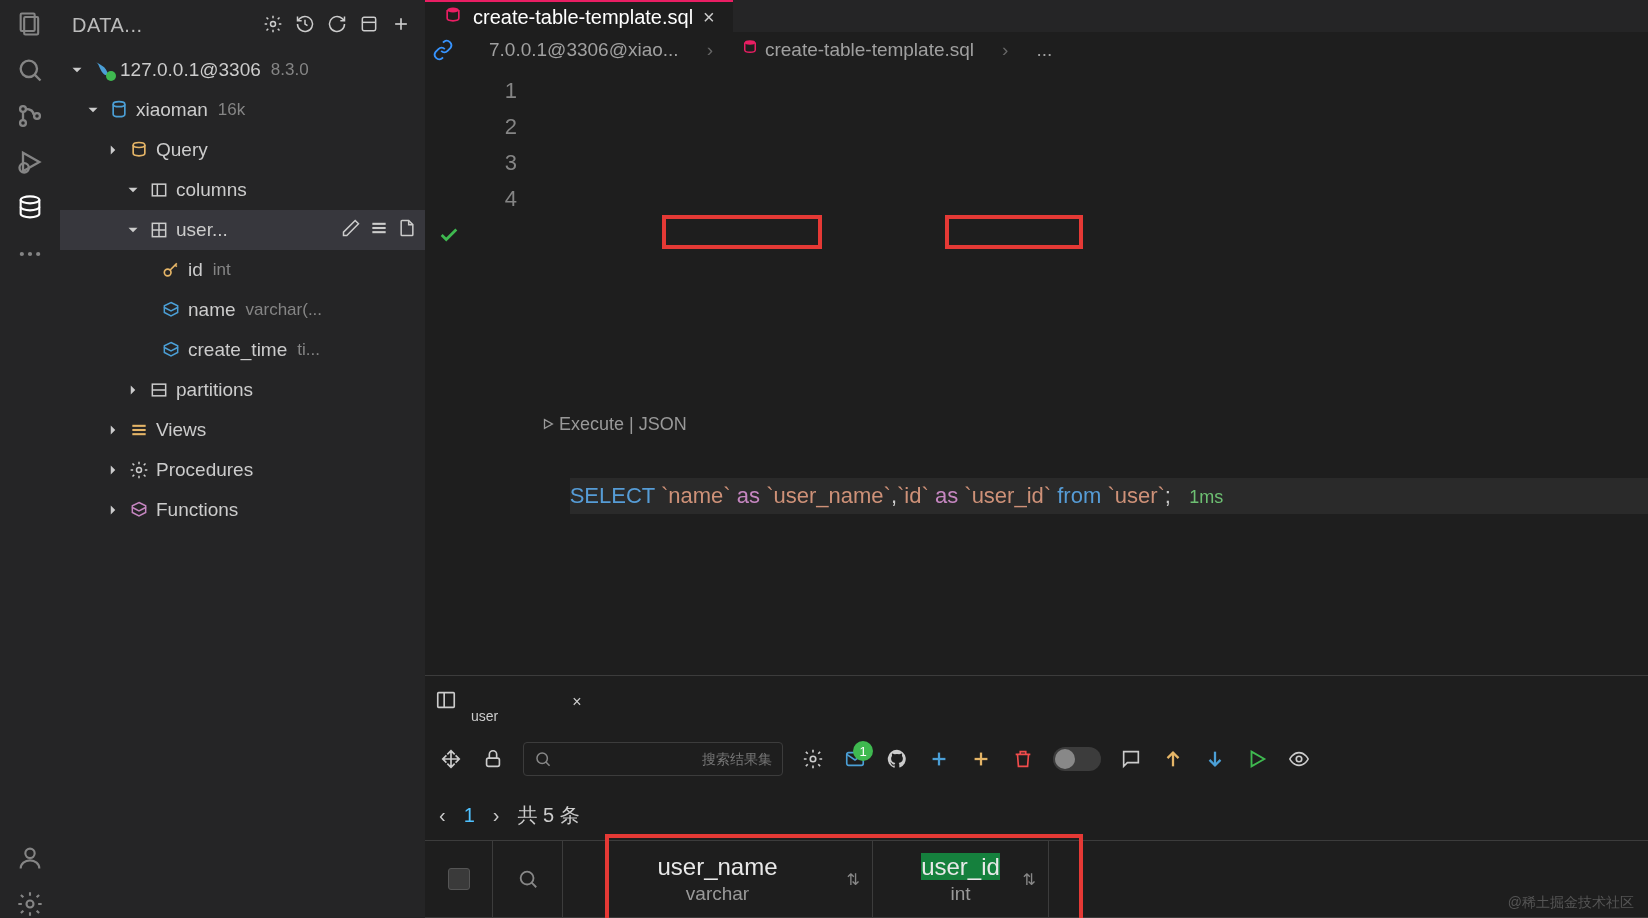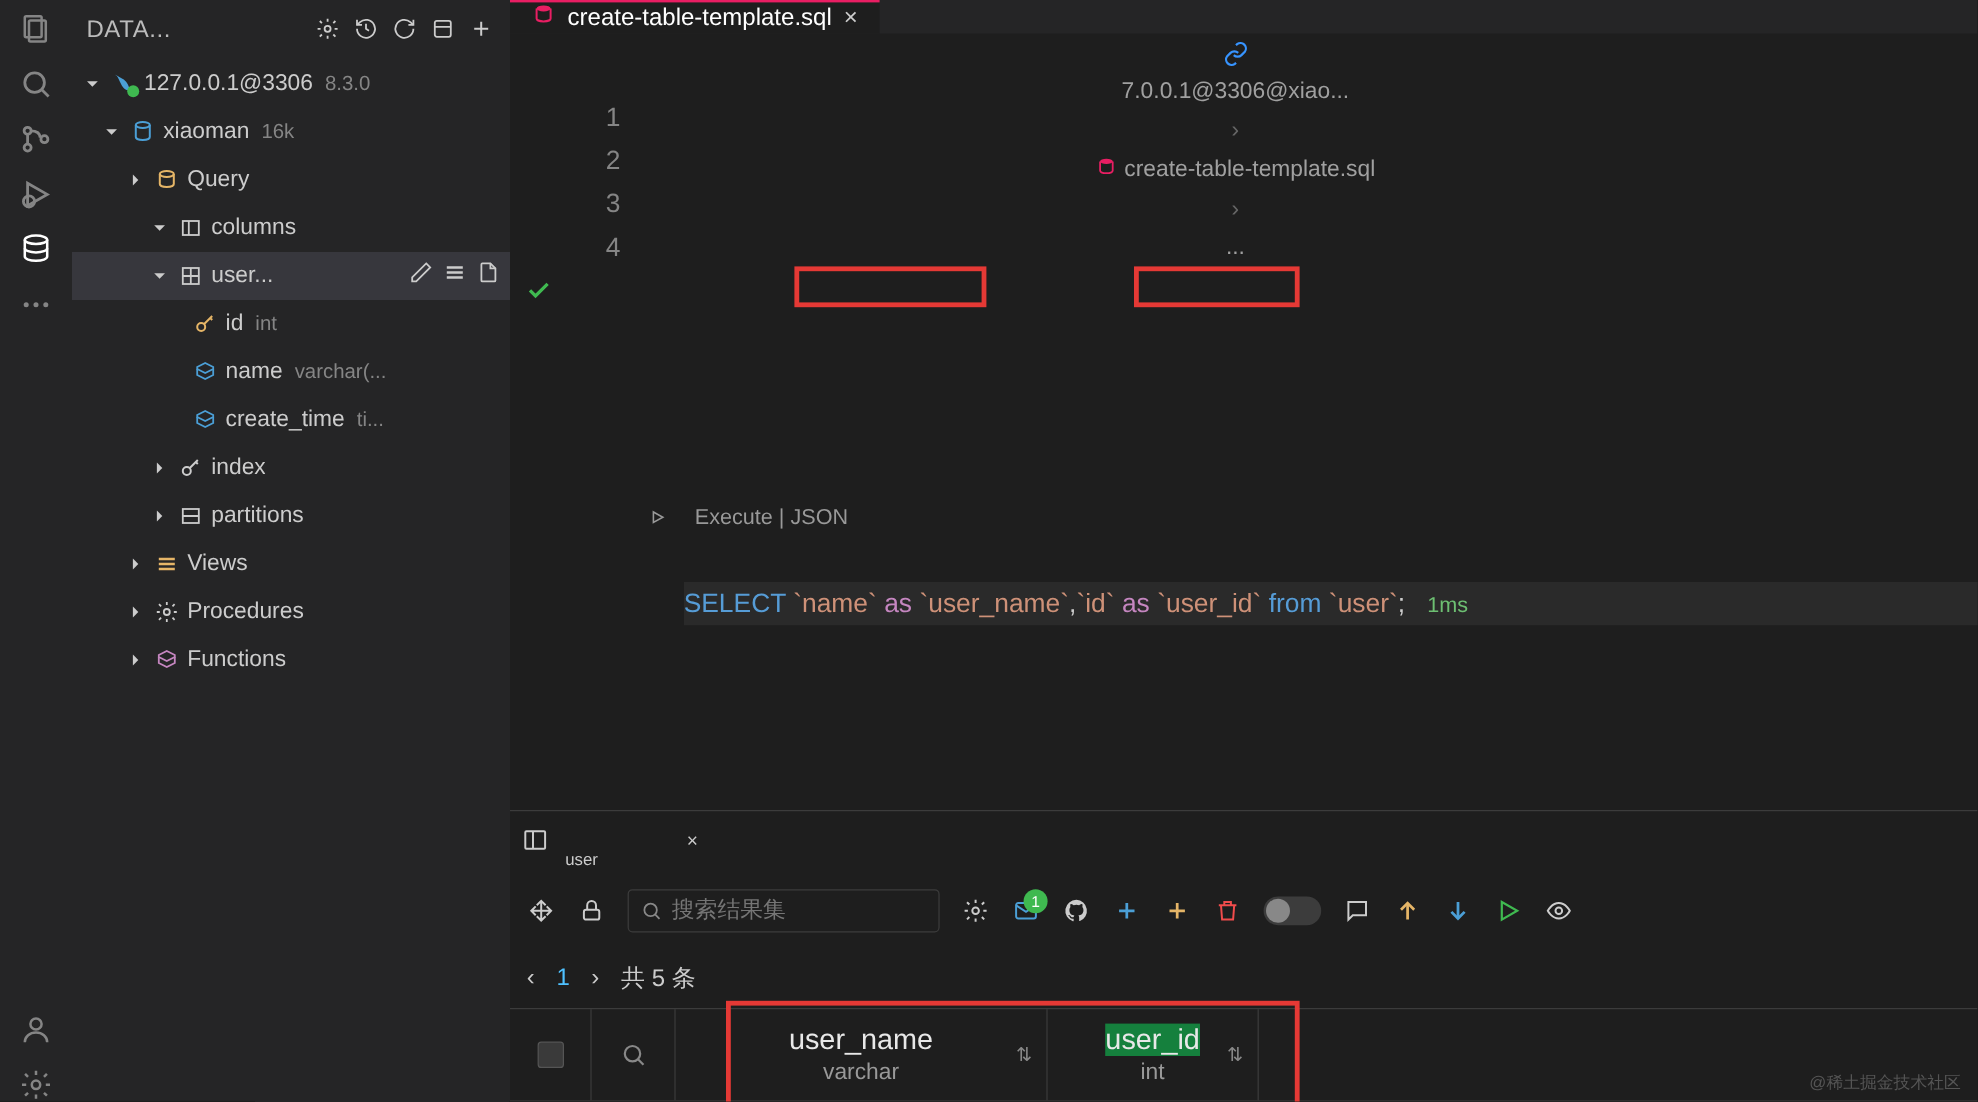--- a/index.html
+++ b/index.html
@@ -27,48 +27,48 @@
 .indent-1 { padding-left: 24px; }
 .indent-2 { padding-left: 44px; }
 .indent-3 { padding-left: 64px; }
 .indent-4 { padding-left: 100px; }
 .tree-actions { margin-left: auto; display: flex; gap: 8px; padding-right: 8px; }
 .tree-actions svg { width: 20px; height: 20px; color: #cccccc; }
 .main { flex: 1; display: flex; flex-direction: column; background: #1e1e1e; }
 .tabs { display: flex; align-items: center; height: 62px; background: #252526; }
 .tab { display: flex; align-items: center; gap: 10px; padding: 0 18px; height: 100%; background: #1e1e1e; border-top: 2px solid #e91e63; color: #ffffff; font-size: 20px; }
 .tab .close { color: #cccccc; cursor: pointer; font-size: 20px; }
-.breadcrumb { display: flex; align-items: center; gap: 10px; padding: 6px 14px 6px 0; font-size: 19px; color: #a0a0a0; height: 46px; flex-direction: column; }
+.breadcrumb { display: flex; align-items: center; gap: 28px; padding: 6px 14px 6px 0; font-size: 19px; color: #a0a0a0; height: 46px; }
 .breadcrumb .crumb { display: flex; align-items: center; gap: 6px; }
 .breadcrumb .sep { color: #666; }
 .link-icon { width: 36px; display: flex; justify-content: center; color: #3794ff; }
 .editor { display: flex; font-family: "Consolas", monospace; font-size: 22px; line-height: 36px; position: relative; }
 .gutter { width: 52px; text-align: right; color: #858585; padding: 6px 8px 6px 6px; user-select: none; }
 .gutter-extra { width: 48px; display: flex; flex-direction: column; align-items: center; padding-top: 6px; }
 .code-area { flex: 1; padding: 6px 0 6px 8px; white-space: pre; }
 .code-line { height: 36px; position: relative; }
 .comment { color: #6A9955; }
 .keyword-sql { color: #569CD6; }
 .keyword-as { color: #c586c0; }
 .backtick { color: #ce9178; }
 .mysql-badge { color: #4ec9b0; }
 .exec-badge { color: #6dbf72; font-size: 18px; }
-.codelens { color: #999999; font-family: -apple-system, sans-serif; font-size: 18px; padding-left: 8px; display: flex; align-items: center; gap: 24px; margin-top: 45px; }
+.codelens { color: #999999; font-family: -apple-system, sans-serif; font-size: 18px; padding-left: 8px; display: flex; align-items: center; gap: 4px; margin-top: 45px; }
 .codelens svg { width: 14px; height: 14px; }
 .red-box { border: 4px solid #e53935; position: absolute; pointer-events: none; }
 .check-icon { color: #3fb950; margin-top: 4px; }
 .line-highlight { background: #2a2a2a; display: inline-block; min-width: 100%; }
 .results-panel { border-top: 1px solid #3c3c3c; display: flex; flex-direction: column; flex: 1; }
 .results-tabs { display: flex; align-items: center; height: 52px; padding-left: 10px; gap: 14px; }
 .rtab-icon svg { width: 22px; height: 22px; color: #cccccc; }
 .rtab-label { color: #cccccc; font-size: 14px; margin-top: 28px; }
 .rtab-close { color: #cccccc; cursor: pointer; margin-left: 60px; }
 .results-toolbar { display: flex; align-items: center; gap: 18px; padding: 6px 14px; height: 62px; }
 .search-box { display: flex; align-items: center; gap: 8px; border: 1px solid #3c3c3c; border-radius: 4px; padding: 6px 10px; flex: 0 0 260px; }
-.search-box input { background: transparent; border: none; outline: none; color: #cccccc; font-size: 19px; width: 100%; }
+.search-box input { background: transparent; border: none; outline: none; color: #cccccc; font-size: 14px; width: 100%; text-align: right; }
 .toolbar-icon { width: 24px; height: 24px; color: #cccccc; cursor: pointer; display: flex; align-items: center; justify-content: center; }
 .toolbar-icon svg { width: 22px; height: 22px; }
 .toolbar-icon.badge { position: relative; }
 .badge-dot { position: absolute; top: -6px; right: -6px; background: #3fb950; color: #fff; border-radius: 50%; width: 20px; height: 20px; font-size: 13px; display: flex; align-items: center; justify-content: center; }
 .toggle { width: 48px; height: 24px; background: #3c3c3c; border-radius: 12px; position: relative; cursor: pointer; }
 .toggle-knob { width: 20px; height: 20px; background: #888; border-radius: 50%; position: absolute; left: 2px; top: 2px; }
 .pagination { display: flex; align-items: center; gap: 18px; padding: 4px 14px; font-size: 20px; color: #cccccc; height: 50px; }
 .page-num { color: #4fc1ff; }
 .results-table { position: relative; }
 .table-header { display: flex; align-items: stretch; border-top: 1px solid #3c3c3c; border-bottom: 1px solid #3c3c3c; height: 78px; }
@@ -275,32 +275,20 @@
           </svg>
         </span>
       <span class="tree-label">create_time</span>
       <span class="tree-sub">ti...</span>
     </div>
     <div class="tree-item indent-3">
       <span class="chevron"><svg viewBox="0 0 16 16" fill="currentColor">
             <path d="M6 4l4 4-4 4z"></path>
           </svg></span>
       <span class="tree-icon">
-          <svg viewBox="0 0 24 24" fill="none" stroke="#cccccc" stroke-width="2">
-            <circle cx="8" cy="15" r="4"></circle>
-            <path d="M11 12l8-8M17 6l2 2"></path>
-          </svg>
-        </span>
-      <span class="tree-label">index</span>
-    </div>
-    <div class="tree-item indent-3">
-      <span class="chevron"><svg viewBox="0 0 16 16" fill="currentColor">
-            <path d="M6 4l4 4-4 4z"></path>
-          </svg></span>
-      <span class="tree-icon">
           <svg viewBox="0 0 24 24" fill="none" stroke="#cccccc" stroke-width="1.8">
             <rect x="4" y="5" width="16" height="14"></rect>
             <line x1="4" y1="12" x2="20" y2="12"></line>
           </svg>
         </span>
       <span class="tree-label">partitions</span>
     </div>
     <div class="tree-item indent-2">
       <span class="chevron"><svg viewBox="0 0 16 16" fill="currentColor">
             <path d="M6 4l4 4-4 4z"></path>

